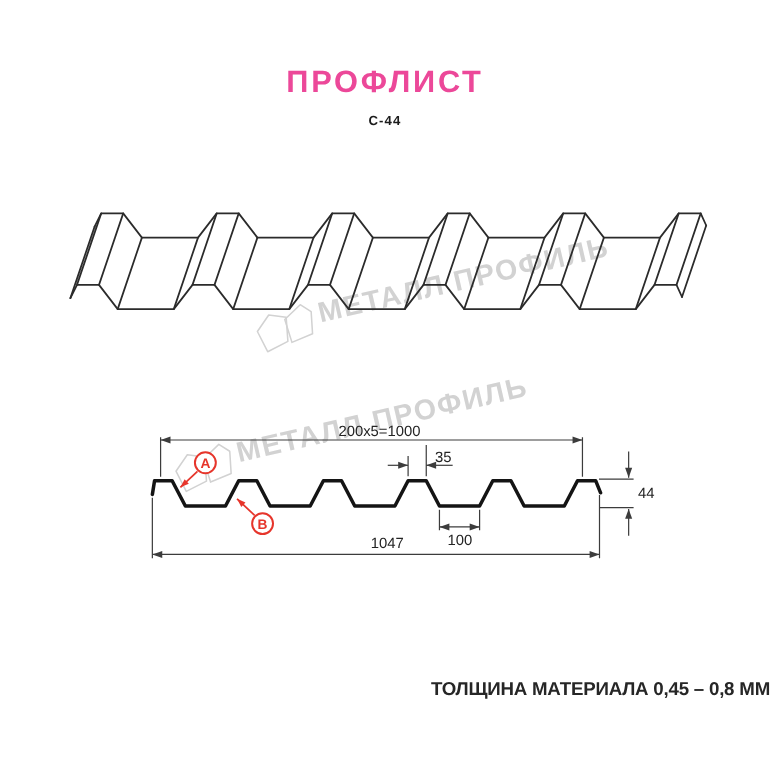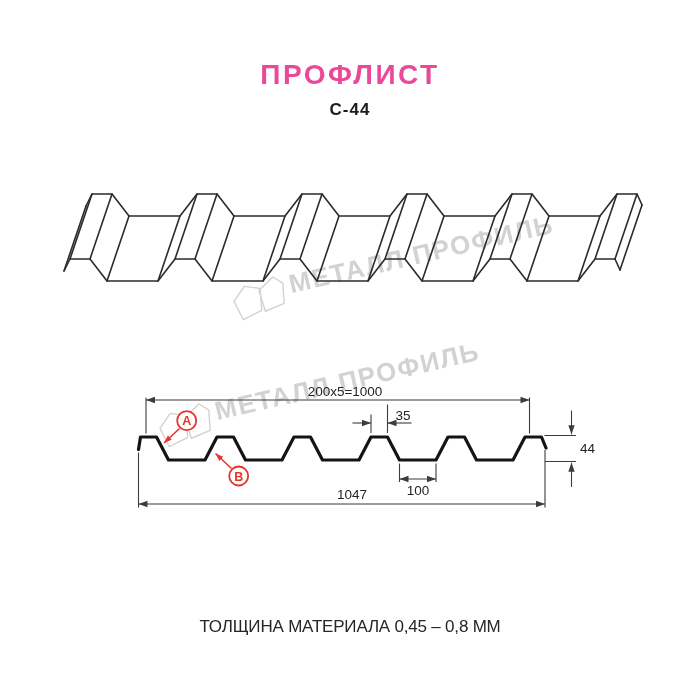--- a/index.html
+++ b/index.html
@@ -11,25 +11,25 @@
   body{
     width:700px;height:700px;background:#fff;position:relative;overflow:hidden;
     font-family:"Liberation Sans",sans-serif;
   }
   .page-title{
     position:absolute;left:0;right:0;top:60px;text-align:center;
     font-size:28px;font-weight:bold;letter-spacing:2.5px;color:#ec4899;line-height:30px;
   }
   .page-subtitle{
     position:absolute;left:0;right:0;top:102px;text-align:center;
-    font-size:17px;font-weight:bold;letter-spacing:1px;color:#1c1c1c;line-height:16px;
+    font-size:12px;font-weight:bold;letter-spacing:1px;color:#1c1c1c;line-height:16px;
   }
   .footer-note{
-    position:absolute;left:0;right:0;top:617px;text-align:center;
-    font-size:17px;font-weight:normal;letter-spacing:-0.2px;color:#262626;line-height:20px;
+    position:absolute;left:0;right:0;top:617px;text-align:right;
+    font-size:17px;font-weight:bold;letter-spacing:-0.2px;color:#262626;line-height:20px;
   }
   .wm{
     position:absolute;display:flex;align-items:flex-start;
     transform:rotate(-13deg);transform-origin:0 0;
     color:var(--watermark-gray);font-weight:bold;font-size:26px;letter-spacing:1.5px;
     white-space:nowrap;z-index:1;line-height:26px;
   }
   .wm svg{margin-right:5px;flex:0 0 auto;}
   .wm-logo-shape{fill:none;stroke:var(--watermark-gray);stroke-width:1.4;stroke-linejoin:round;}
   .overlay{position:absolute;left:0;top:0;z-index:2;}

